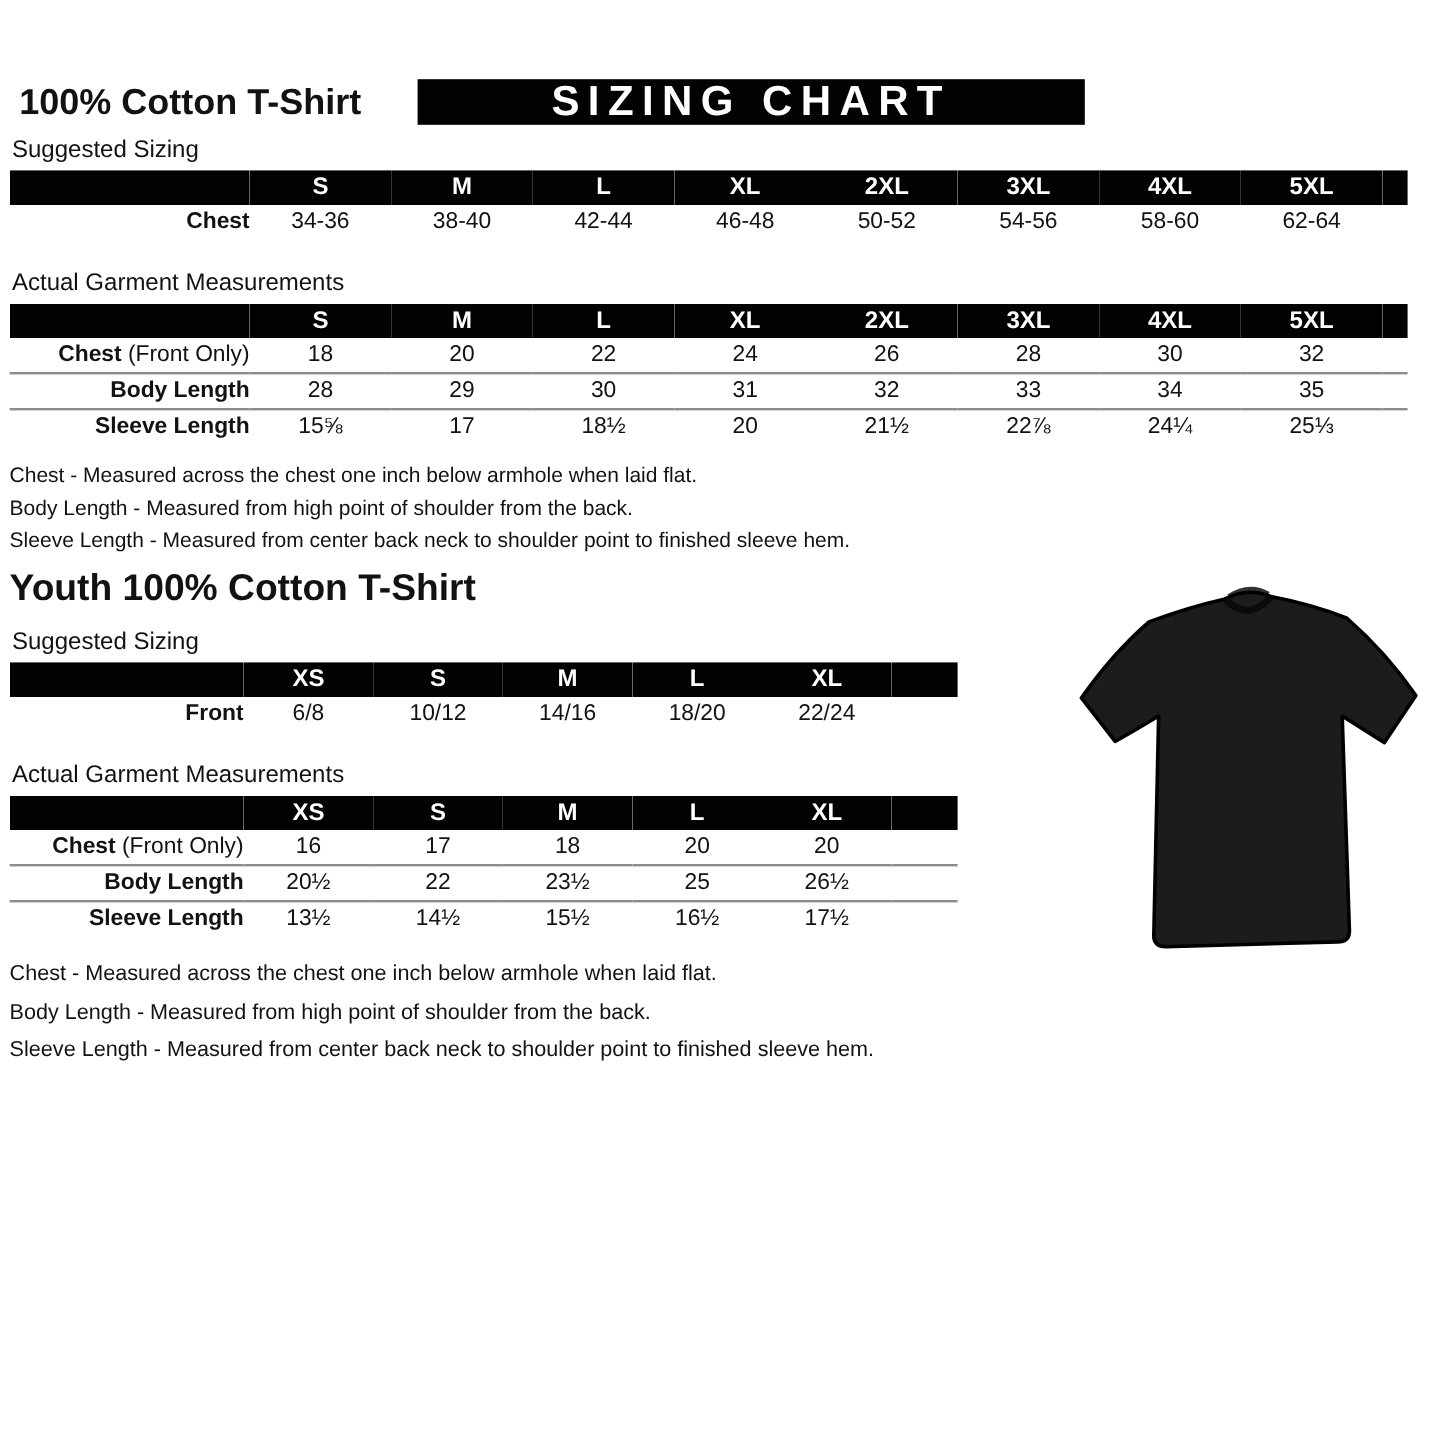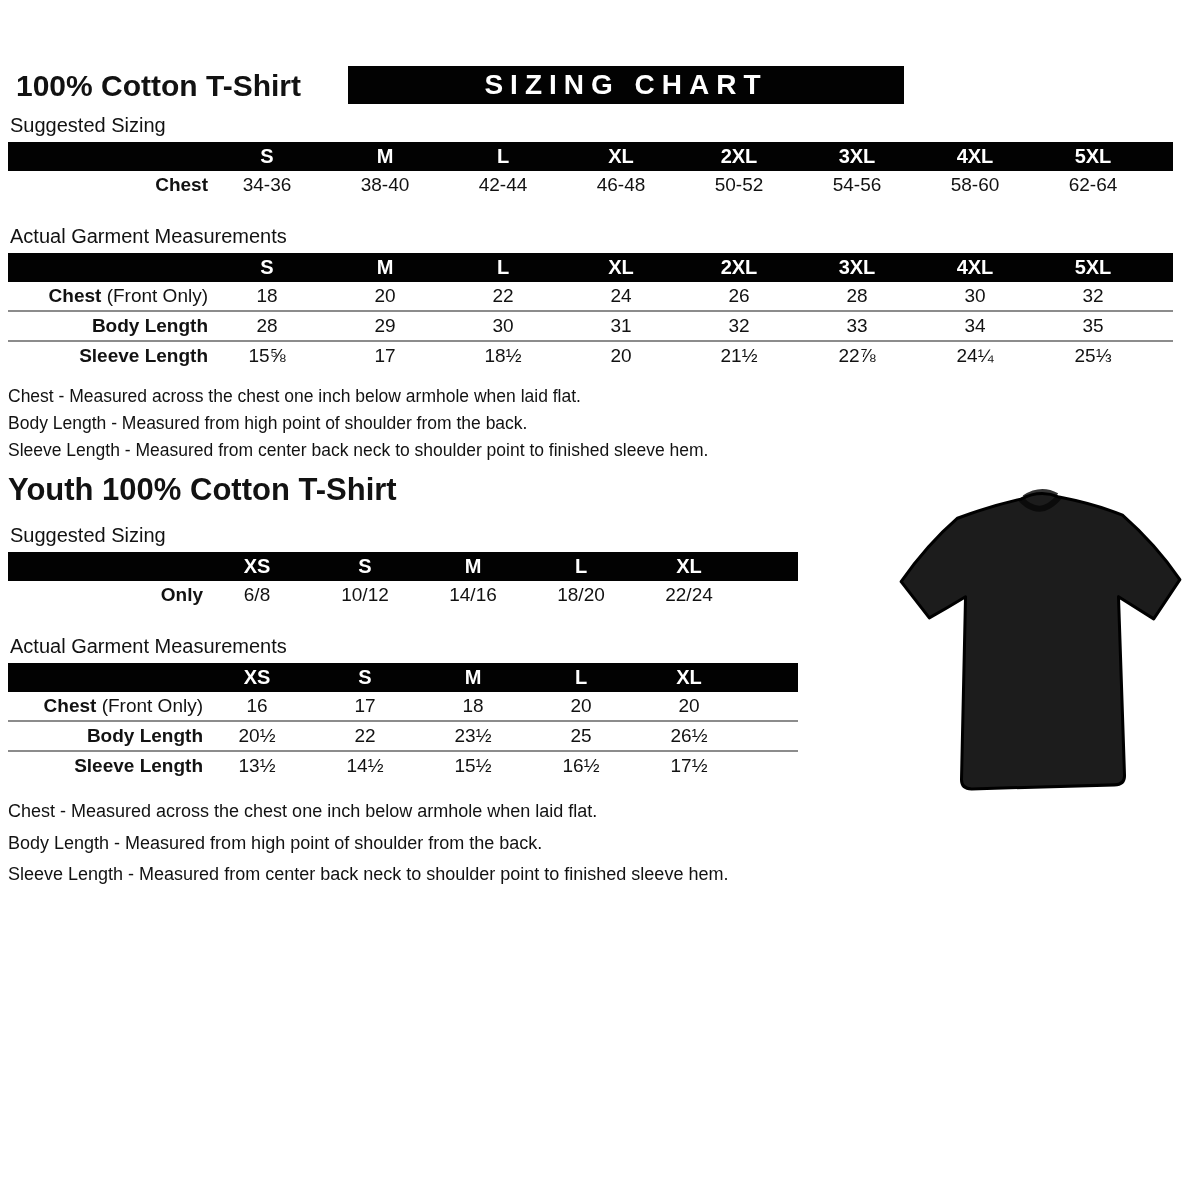--- a/index.html
+++ b/index.html
@@ -5,21 +5,21 @@
   html,body{margin:0;padding:0}
   body{
     width:1200px;height:1200px;background:#ffffff;position:relative;overflow:hidden;
     font-family:"Liberation Sans", sans-serif;color:#121212;
   }
   .wrap{padding:66px 0 0 8px;position:relative}
   .toprow{display:flex;align-items:flex-start}
   .title{font-size:30px;font-weight:700;margin:3px 0 0 8px;width:332px;white-space:nowrap}
   .banner{
     width:556px;height:38px;background:#020202;color:#fff;
-    font-weight:700;font-size:28px;letter-spacing:7px;
+    font-weight:700;font-size:35px;letter-spacing:7px;
     text-align:center;line-height:38px;
   }
   .section-label{font-size:20px;margin:10px 0 5px 2px}
   .sec-gap{margin-top:26px}
   table{border-collapse:collapse;table-layout:fixed}
   th,td{padding:0;height:28px;text-align:center;font-size:19px;overflow:hidden}
   thead th{background:#020202;color:#fff;font-weight:700;font-size:20px;height:29px}
   td.row-label{text-align:right;padding-left:14px;white-space:nowrap}
   .lbl{font-weight:700}
   .sfx{font-weight:400}
@@ -152,21 +152,21 @@
           <th class="size-col">XS</th>
           <th class="size-col">S</th>
           <th class="size-col">M</th>
           <th class="size-col">L</th>
           <th class="size-col">XL</th>
           <th class="spacer-col"></th>
         </tr>
       </thead>
       <tbody>
         <tr>
-          <td class="row-label"><span class="lbl">Only</span></td>
+          <td class="row-label"><span class="lbl">Front</span></td>
           <td class="val">6/8</td>
           <td class="val">10/12</td>
           <td class="val">14/16</td>
           <td class="val">18/20</td>
           <td class="val">22/24</td>
           <td class="spacer-cell"></td>
         </tr>
       </tbody>
     </table>
 

